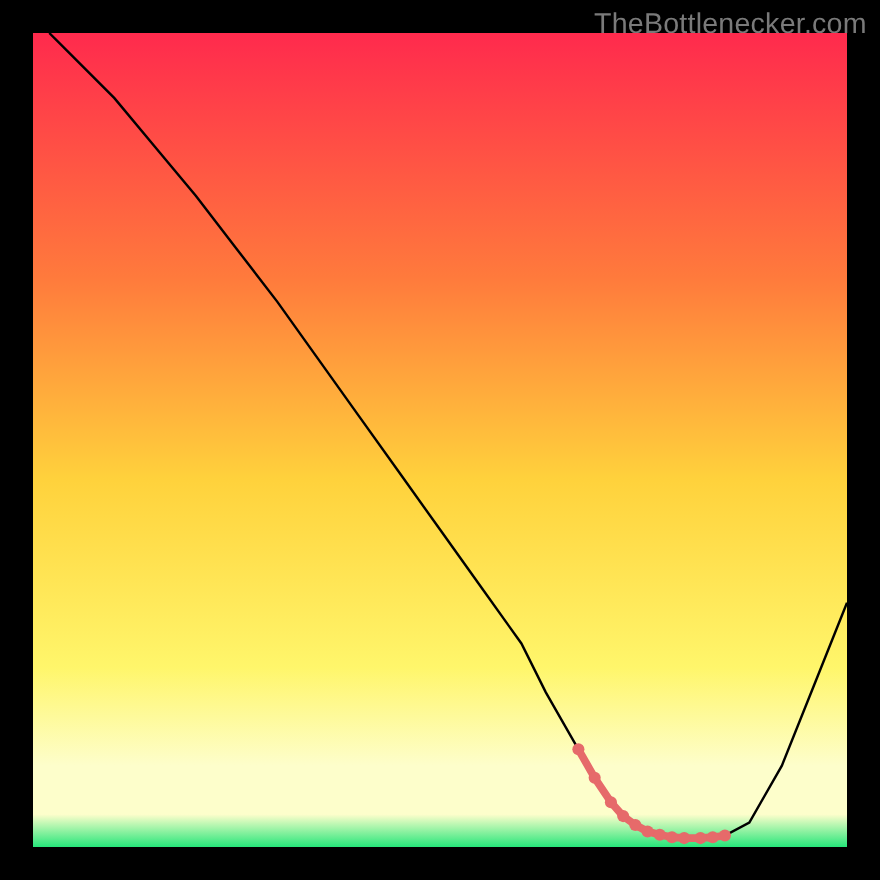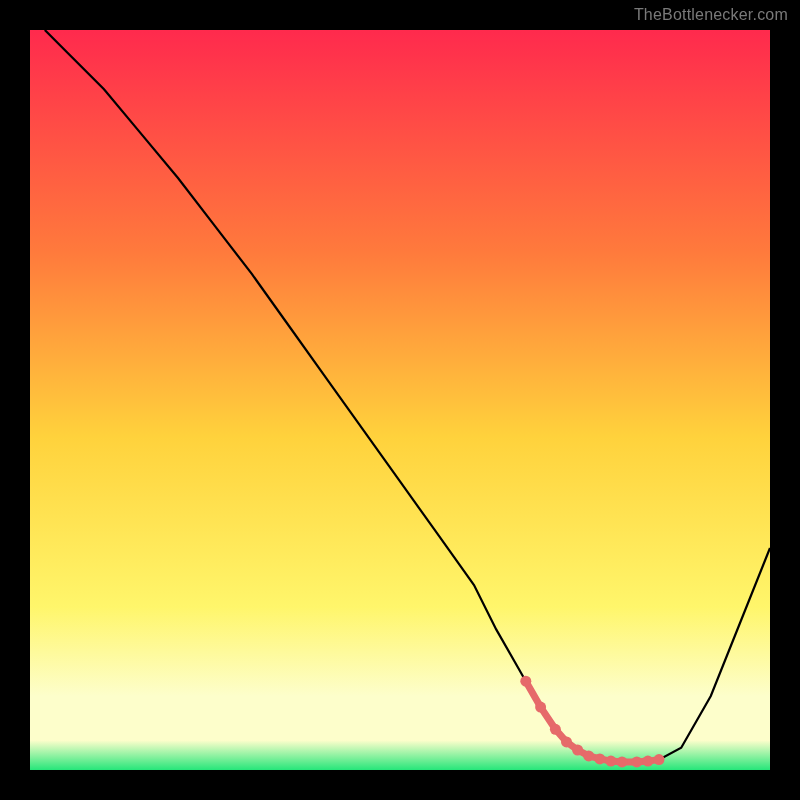--- a/index.html
+++ b/index.html
@@ -24,21 +24,21 @@
     left: 0;
     top: 0;
     width: 740px;
     height: 740px;
   }
   .watermark {
     position: absolute;
     top: 6px;
     right: 12px;
     color: #7a7a7a;
-    font-size: 16px;
+    font-size: 26px;
     font-weight: 500;
     letter-spacing: 0.2px;
   }
 </style>
 </head>
 <body>
 
 <div class="watermark">TheBottlenecker.com</div>
 
 <div class="frame">

